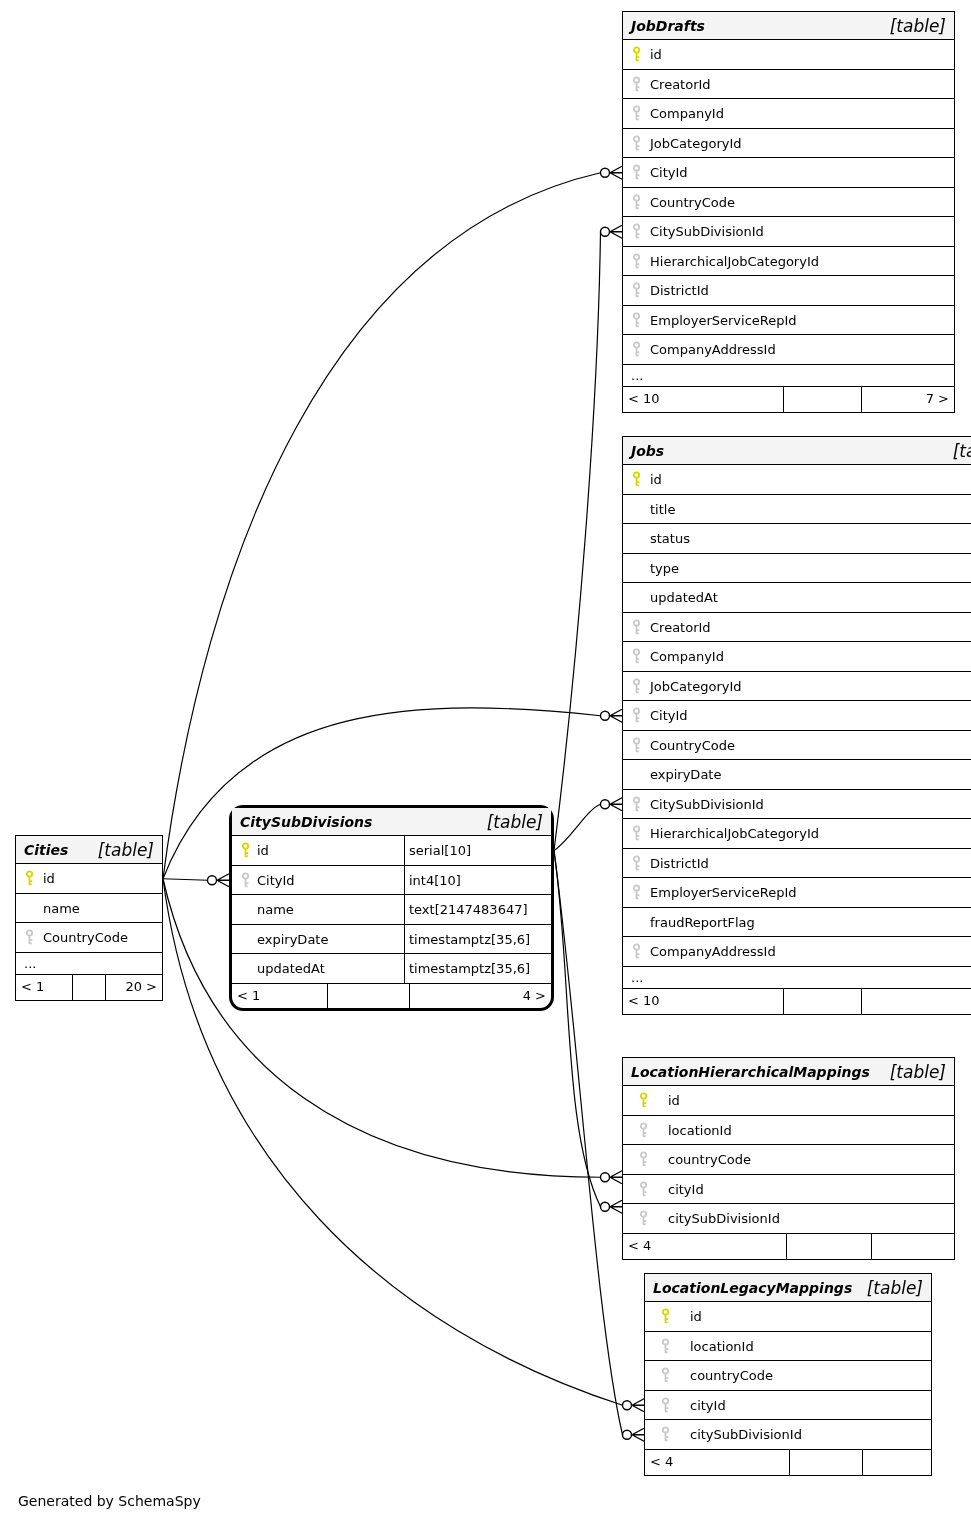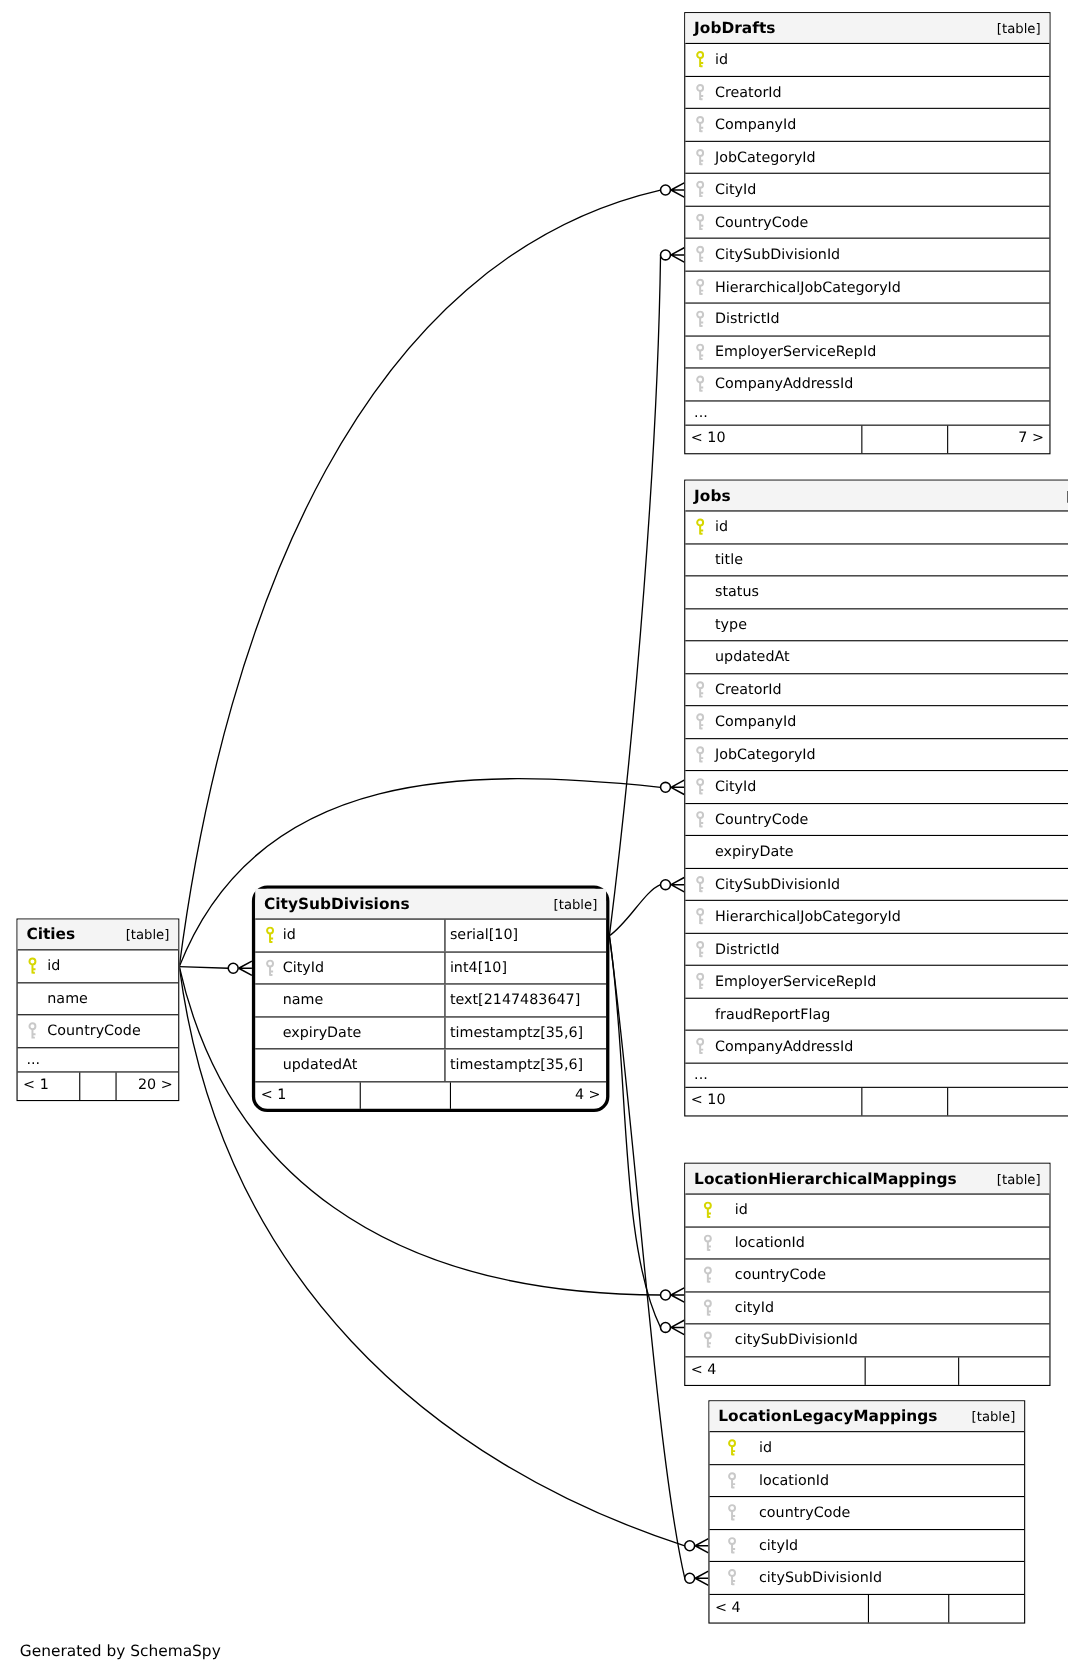--- a/index.html
+++ b/index.html
@@ -3,23 +3,23 @@
 <meta charset="utf-8">
 <style>
   html,body{margin:0;padding:0;background:#fff;}
   #canvas{position:relative;background:#fff;overflow:hidden;
           font-family:"DejaVu Sans","Liberation Sans",sans-serif;color:#000;}
   #edges{position:absolute;left:0;top:0;z-index:1;}
   .tbl{position:absolute;z-index:2;background:#fff;border:1px solid #000;box-sizing:border-box;}
   .tbl.emph{border-width:3px;border-radius:14px;}
   .hdr{display:flex;justify-content:space-between;align-items:center;
        background:var(--hdrbg,#f4f4f4);border-bottom:1px solid #000;box-sizing:border-box;
-       padding:0 8px;}
+       padding:0 8px;font-style:italic;}
   .hdr .title{font-weight:bold;font-size:14px;cursor:pointer;}
-  .hdr .tag{font-size:12px;font-weight:normal;}
+  .hdr .tag{font-size:17px;font-weight:normal;}
   .row{position:relative;box-sizing:border-box;border-bottom:1px solid #000;
        font-size:13px;white-space:nowrap;overflow:hidden;}
   .row .icon{position:absolute;top:50%;transform:translateY(-50%);line-height:0;}
   .row .cname{display:inline-block;}
   .row.flexrow{display:flex;padding-left:0;}
   .cell-name{position:relative;flex:1 1 auto;box-sizing:border-box;}
   .cell-type{flex:0 0 auto;box-sizing:border-box;border-left:1px solid #000;
              padding-left:4px;font-size:13px;}
   .row.ellipsis{padding-left:8px;font-size:13px;}
   .ftr{display:flex;box-sizing:border-box;font-size:13px;}

